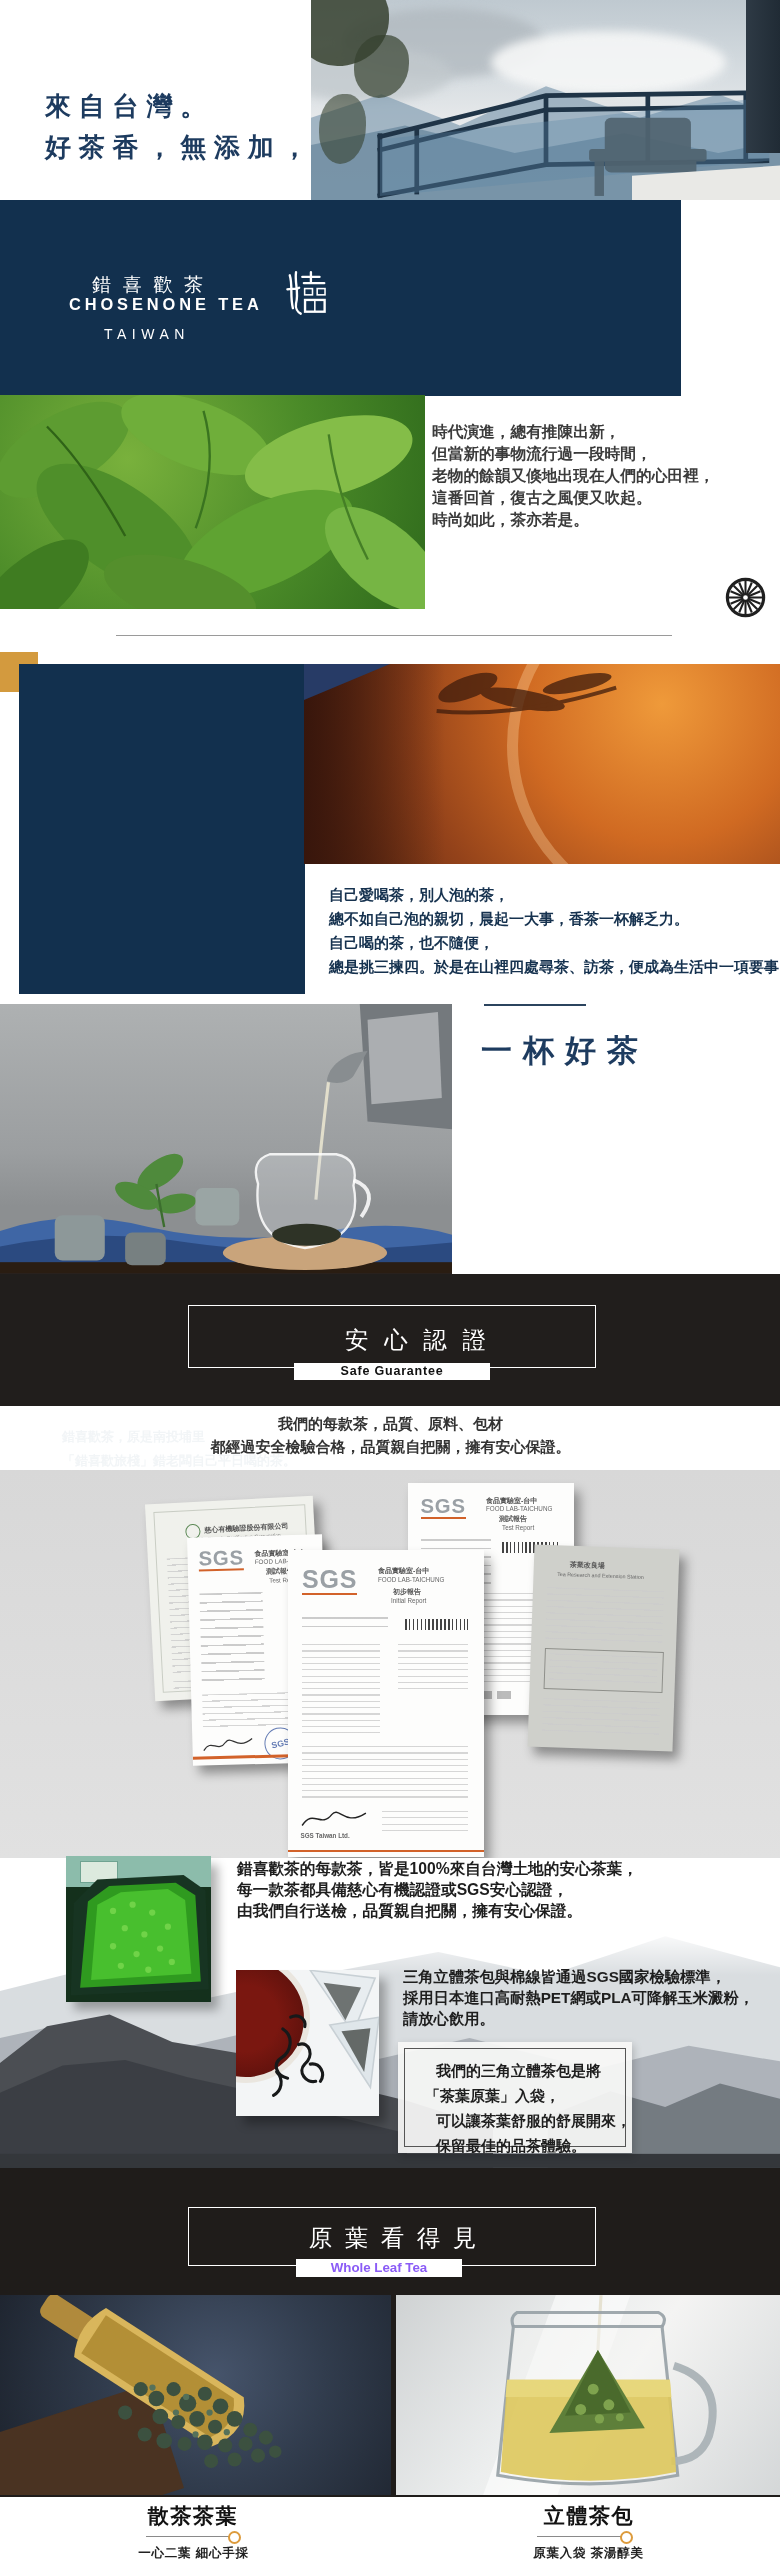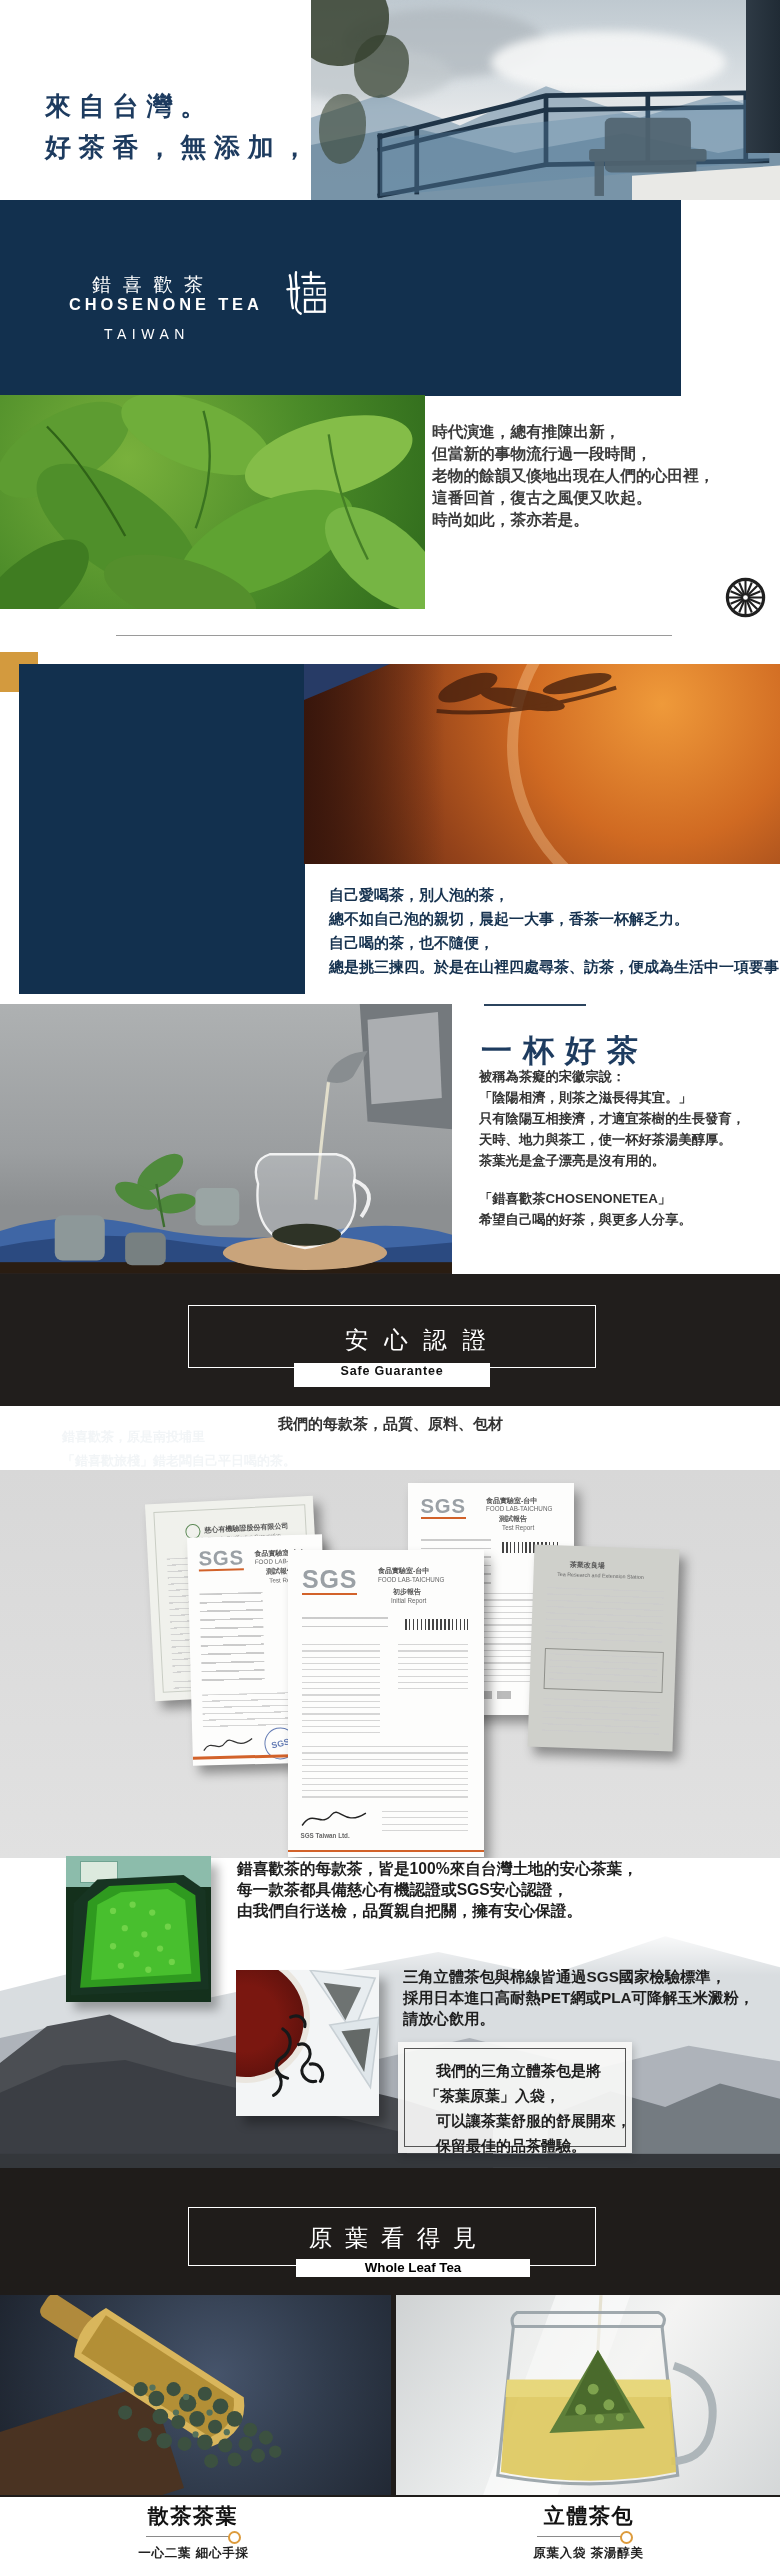--- a/index.html
+++ b/index.html
@@ -53,21 +53,21 @@
   .gt-title{left:481px;top:1030px;font-family:"DejaVu Serif","Liberation Serif",serif;
     font-weight:bold;font-size:31px;letter-spacing:11px;color:#1d3b5f;}
   .gt-text{left:479px;top:1066px;font-size:13.3px;line-height:21px;font-weight:bold;color:#333;}
   .gt-gap{height:17px;}
 
   
   .safe-band{left:0;top:1274px;width:781px;height:132px;background:#211e1c;}
   .safe-box{left:188px;top:1305px;width:406px;height:61px;border:1.6px solid #fff;}
   .safe-title{left:188px;top:1324px;width:409px;text-align:center;color:#fff;font-size:23.5px;
     letter-spacing:15.7px;text-indent:15.7px;margin-left:23px;}
-  .safe-label{left:294px;top:1363px;width:196px;height:24px;background:#fff;text-align:center;
+  .safe-label{left:294px;top:1363px;width:196px;height:17px;background:#fff;text-align:center;
     font-size:12.5px;font-weight:bold;color:#111;line-height:16.4px;letter-spacing:0.8px;}
   .safe-desc1{left:0;top:1415px;width:781px;text-align:center;font-size:15px;font-weight:bold;color:#333;}
   .safe-desc2{left:0;top:1438px;width:781px;text-align:center;font-size:15px;font-weight:bold;color:#333;}
 
   
   .certs{left:0;top:1470px;width:781px;height:389px;background:linear-gradient(180deg,#d8d8d8,#e1e1e1);overflow:hidden;}
   .doc{position:absolute;background:#fdfdfc;box-shadow:6.3px 7.8px 11px rgba(0,0,0,.38);overflow:hidden;}
   .doc .rows{position:absolute;background:repeating-linear-gradient(180deg,#bfbfbf 0 1.6px,transparent 1.6px 8.6px);opacity:.8;}
   .doc .rows2{position:absolute;background:repeating-linear-gradient(180deg,#cccccc 0 1.2px,transparent 1.2px 6.3px);opacity:.8;}
   .sgs-logo{position:absolute;font-size:20.3px;font-weight:bold;color:#9aa0a5;letter-spacing:0.8px;
@@ -91,22 +91,22 @@
     box-shadow:2.3px 3.1px 7.8px rgba(0,0,0,.18);}
   .note-inner{position:absolute;inset:6.3px;border:0.8px solid #555;}
   .note-text{position:absolute;left:38px;top:15.7px;font-size:15px;line-height:25px;font-weight:bold;color:#1e1e1e;}
   .note-text .outdent{margin-left:-11px;}
 
   
   .wl-band{left:0;top:2168px;width:781px;height:329px;background:#1f1c1a;}
   .wl-box{left:188px;top:2207px;width:406px;height:57px;border:1.6px solid #fff;}
   .wl-title{left:188px;top:2222px;width:409px;text-align:center;color:#fff;font-size:23.5px;
     letter-spacing:12.5px;text-indent:12.5px;}
-  .wl-label{left:296px;top:2259px;width:234px;height:18px;background:#fff;text-align:center;
-    font-size:13.3px;font-weight:bold;color:#000000;line-height:18px;}
+  .wl-label{left:296px;top:2259px;width:166px;height:18px;background:#fff;text-align:center;
+    font-size:13.3px;font-weight:bold;color:#8b5cf6;line-height:18px;}
   .scoop-photo{left:0;top:2295px;width:391px;height:200px;overflow:hidden;
     background:radial-gradient(circle at 55% 40%,#46546b 0%,#313c4d 45%,#1c222c 100%);}
   .glass-photo{left:396px;top:2295px;width:385px;height:200px;overflow:hidden;
     background:linear-gradient(125deg,#cfd2d3 0%,#eceeee 40%,#f4f4f3 55%,#d4d7d8 100%);}
 
   
   .cap-title{width:172px;text-align:center;font-size:21px;font-weight:bold;color:#111;letter-spacing:1.6px;}
   .cap-line{height:0.8px;background:#8a8a8a;}
   .cap-ring{width:9.4px;height:9.4px;border:2px solid #dd9b3c;border-radius:50%;background:#fff;}
   .cap-sub{width:203px;text-align:center;font-size:12.5px;font-weight:bold;color:#222;letter-spacing:0.8px;}
@@ -304,36 +304,27 @@
 
       <g>
         <path d="M330,230 Q320,200 345,192 L430,192 Q460,198 452,232 Q466,300 390,312 Q322,302 330,230 Z" fill="rgba(225,230,233,0.30)" stroke="rgba(255,255,255,0.85)" stroke-width="3"></path>
         <path d="M452,225 Q486,238 462,272" stroke="rgba(255,255,255,0.85)" stroke-width="5" fill="none"></path>
         <ellipse cx="392" cy="295" rx="44" ry="14" fill="#2e3326"></ellipse>
       </g>
     </svg>
   </div>
   <div class="abs gt-line"></div>
   <div class="abs gt-title nowrap">一杯好茶</div>
-  <div class="abs gt-text">
-    <div class="nowrap">被稱為茶癡的宋徽宗說：</div>
-    <div class="nowrap">「陰陽相濟，則茶之滋長得其宜。」</div>
-    <div class="nowrap">只有陰陽互相接濟，才適宜茶樹的生長發育，</div>
-    <div class="nowrap">天時、地力與茶工，使一杯好茶湯美醇厚。</div>
-    <div class="nowrap">茶葉光是盒子漂亮是沒有用的。</div>
-    <div class="gt-gap"></div>
-    <div class="nowrap">「錯喜歡茶CHOSENONETEA」</div>
-    <div class="nowrap">希望自己喝的好茶，與更多人分享。</div>
-  </div>
 
   <div class="abs safe-band"></div>
   <div class="abs safe-box"></div>
   <div class="abs safe-title nowrap">安心認證</div>
   <div class="abs safe-label">Safe Guarantee</div>
   <div class="abs safe-desc1">我們的每款茶，品質、原料、包材</div>
+  <div class="abs safe-desc2">都經過安全檢驗合格，品質親自把關，擁有安心保證。</div>
 
   <div class="abs certs">
 
     <div class="doc" style="left:150px;top:30px;width:168px;height:197px;transform:rotate(-3deg);background:#f0f1ec;">
       <div style="position:absolute;inset:7.8px;border:0.8px solid #c9cdc4;"></div>
       <div class="toaf-logo" style="left:39px;top:22px;"></div>
       <div class="doc-h-cn" style="left:58px;top:23.5px;">慈心有機驗證股份有限公司</div>
       <div class="doc-h-en" style="left:31px;top:34px;transform:scale(.8);">Tse-Xin Organic Certification Corporation</div>
       <div class="rows2" style="left:19px;top:55px;width:129px;height:117px;"></div>
       <div class="rows2" style="left:19px;top:178px;width:94px;height:7.8px;"></div>

